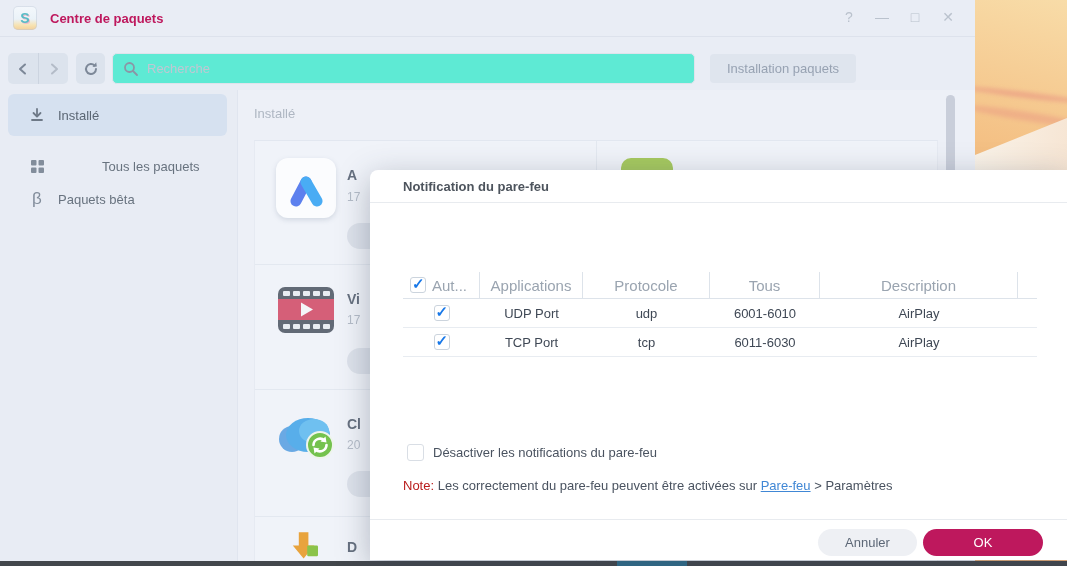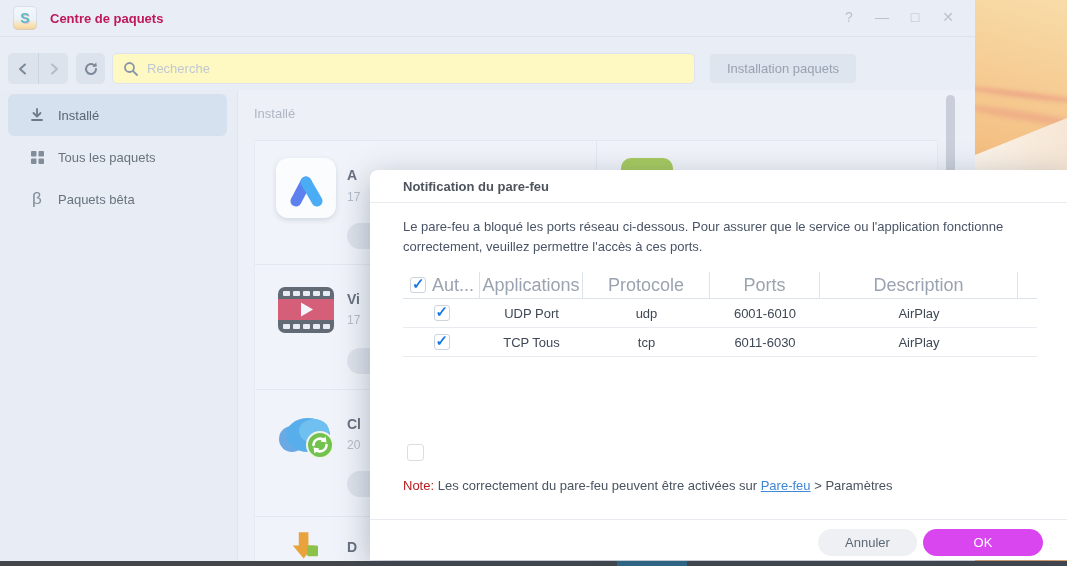--- a/index.html
+++ b/index.html
@@ -33,21 +33,21 @@
   .win-controls span { cursor:default; width:14px; text-align:center; }
 
   
   .toolbar { position:absolute; left:0; top:38px; width:975px; height:52px; background:#e9edf5; }
   .navgroup { position:absolute; left:8px; top:15px; width:60px; height:31px; background:#dce3ed;
               border-radius:5px; display:flex; }
   .navbtn { width:30px; height:31px; display:flex; align-items:center; justify-content:center; }
   .navbtn + .navbtn { border-left:1px solid #ccd4e0; }
   .refresh-btn { position:absolute; left:76px; top:15px; width:29px; height:31px; background:#dce3ed;
                  border-radius:5px; display:flex; align-items:center; justify-content:center; }
-  .searchbox { position:absolute; left:112px; top:15px; width:583px; height:31px; background:#fef9c3;
+  .searchbox { position:absolute; left:112px; top:15px; width:583px; height:31px; background:#5eead4;
                border:1px solid #dfe3ec; border-radius:5px; display:flex; align-items:center; }
   .searchbox svg { margin:0 8px 0 10px; flex:none; }
   .searchbox input { border:none; outline:none; background:transparent; font-size:13px; color:#5d6878;
                      width:520px; font-family:"Liberation Sans", sans-serif; }
   .searchbox input::placeholder { color:#c0c7d2; }
   .tb-btn { position:absolute; top:16px; height:29px; background:#dfe5ee; border:none; border-radius:4px;
             font-size:13px; color:#97a2b2; font-family:"Liberation Sans", sans-serif; }
   .tb-manual { left:710px; width:146px; }
   .tb-params { left:861px; width:96px; }
 
@@ -86,21 +86,21 @@
 
   
   .dialog { position:absolute; left:370px; top:170px; width:700px; height:390px; background:#ffffff;
             border-radius:8px 0 0 0; box-shadow:0 8px 32px rgba(55,65,85,.35); }
   .dlg-header { position:absolute; left:0; top:0; width:100%; height:33px; border-bottom:1px solid #e8ebef; }
   .dlg-title { position:absolute; left:33px; top:9px; font-size:13px; font-weight:bold; color:#4d545d; }
   .dlg-body { position:absolute; left:33px; top:47px; width:612px; font-size:13px; line-height:20px; color:#495466; }
 
   .tbl { position:absolute; left:33px; top:102px; width:634px; font-size:13px; }
   .tbl-row { display:flex; align-items:center; }
-  .tbl-head { height:27px; color:#9aa4b0; font-size:18px; border-bottom:1px solid #dde3ea; }
+  .tbl-head { height:27px; color:#9aa4b0; font-size:15px; border-bottom:1px solid #dde3ea; }
   .tbl-head .tc { border-right:1px solid #dde3ea; height:27px; display:flex; align-items:center; justify-content:center; }
   .tbl-head .tc.c0 { justify-content:flex-start; padding-left:7px; gap:6px; }
   .tbl-head .tc.c5 { border-right:none; }
   .tbl-data { height:29px; border-bottom:1px solid #e8ecf1; color:#3f4855; }
   .tbl-data .tc { display:flex; align-items:center; justify-content:center; }
   .c0 { width:77px; } .c1 { width:103px; } .c2 { width:127px; } .c3 { width:110px; }
   .c4 { width:198px; } .c5 { width:19px; }
 
   .cbx { width:16px; height:16px; border:1px solid #ccd4dd; border-radius:3px; background:#fff;
          position:relative; flex:none; }
@@ -109,21 +109,21 @@
   .disable-row { position:absolute; left:37px; top:274px; display:flex; align-items:center; gap:9px;
                  font-size:13px; color:#4a5360; }
   .disable-row .cbx { width:17px; height:17px; border-color:#d9dee5; }
   .note-line { position:absolute; left:33px; top:308px; font-size:13px; color:#4a5360; }
   .note-prefix { color:#b91c1c; }
   .note-link { color:#4087d5; text-decoration:underline; cursor:pointer; }
   .dlg-footer { position:absolute; left:0; top:349px; width:100%; height:41px; border-top:1px solid #e8ebef; }
   .btn { position:absolute; top:9px; height:27px; border:none; border-radius:14px; font-size:13px;
          font-family:"Liberation Sans", sans-serif; cursor:pointer; }
   .btn-cancel { left:448px; width:99px; background:#eef0f4; color:#5c6776; }
-  .btn-ok { left:553px; width:120px; background:#d946ef; color:#ffffff; }
+  .btn-ok { left:553px; width:120px; background:#be185d; color:#ffffff; }
 </style>
 </head>
 <body>
 
 <div class="screen">
 
   <div class="wallpaper">
     <div class="wp-streak s1"></div>
     <div class="wp-streak s2"></div>
     <div class="wp-wedge"></div>
@@ -175,21 +175,21 @@
       <div class="side-item selected" style="top:4px;">
         <span class="icn">
           <svg width="16" height="16" viewBox="0 0 16 16">
             <line x1="8" y1="2" x2="8" y2="9" stroke="#6e7987" stroke-width="1.8" stroke-linecap="round"></line>
             <polyline points="4.5,6 8,9.6 11.5,6" fill="none" stroke="#6e7987" stroke-width="1.8" stroke-linecap="round" stroke-linejoin="round"></polyline>
             <line x1="3" y1="13" x2="13" y2="13" stroke="#6e7987" stroke-width="1.8" stroke-linecap="round"></line>
           </svg>
         </span>
         <span class="lbl">Installé</span>
       </div>
-      <div class="side-item" style="top:46px;">
+      <div class="side-item" style="top:55px;gap:44px;">
         <span class="icn">
           <svg width="15" height="15" viewBox="0 0 15 15">
             <rect x="1" y="1" width="5.5" height="5.5" rx="1" fill="#828d9b"></rect>
             <rect x="8.5" y="1" width="5.5" height="5.5" rx="1" fill="#828d9b"></rect>
             <rect x="1" y="8.5" width="5.5" height="5.5" rx="1" fill="#828d9b"></rect>
             <rect x="8.5" y="8.5" width="5.5" height="5.5" rx="1" fill="#828d9b"></rect>
           </svg>
         </span>
         <span class="lbl">Tous les paquets</span>
       </div>
@@ -278,60 +278,60 @@
 
   <div class="taskbar">
     <div class="taskbar-item"></div>
   </div>
 
   <div class="dialog">
     <div class="dlg-header">
       <div class="dlg-title">Notification du pare-feu</div>
     </div>
 
-    <div class="dlg-body">Le pare-feu a bloqué les ports réseau ci-dessous. Pour assurer que le service ou l'application fonctionne correctement, veuillez permettre l'accès à ces ports.</div>
 
     <div class="tbl">
       <div class="tbl-row tbl-head">
         <div class="tc c0">
           <span class="cbx checked"></span>
           <span>Aut...</span>
         </div>
         <div class="tc c1">Applications</div>
         <div class="tc c2">Protocole</div>
-        <div class="tc c3">Ports</div>
+        <div class="tc c3">Tous</div>
         <div class="tc c4">Description</div>
         <div class="tc c5"></div>
       </div>
 
       <div class="tbl-row tbl-data">
         <div class="tc c0">
             <span class="cbx checked"></span>
           </div>
         <div class="tc c1">UDP Port</div>
         <div class="tc c2">udp</div>
         <div class="tc c3">6001-6010</div>
         <div class="tc c4">AirPlay</div>
         <div class="tc c5"></div>
       </div>
 
       <div class="tbl-row tbl-data">
         <div class="tc c0">
             <span class="cbx checked"></span>
           </div>
-        <div class="tc c1">TCP Tous</div>
+        <div class="tc c1">TCP Port</div>
         <div class="tc c2">tcp</div>
         <div class="tc c3">6011-6030</div>
         <div class="tc c4">AirPlay</div>
         <div class="tc c5"></div>
       </div>
     </div>
 
     <div class="disable-row">
       <span class="cbx"></span>
+      <span>Désactiver les notifications du pare-feu</span>
     </div>
 
     <div class="note-line"><span class="note-prefix">Note:</span><span> Les correctement du pare-feu peuvent être activées sur </span><span class="note-link">Pare-feu</span><span> &gt; Paramètres</span></div>
 
     <div class="dlg-footer">
       <button class="btn btn-cancel">Annuler</button>
       <button class="btn btn-ok">OK</button>
     </div>
   </div>
 

